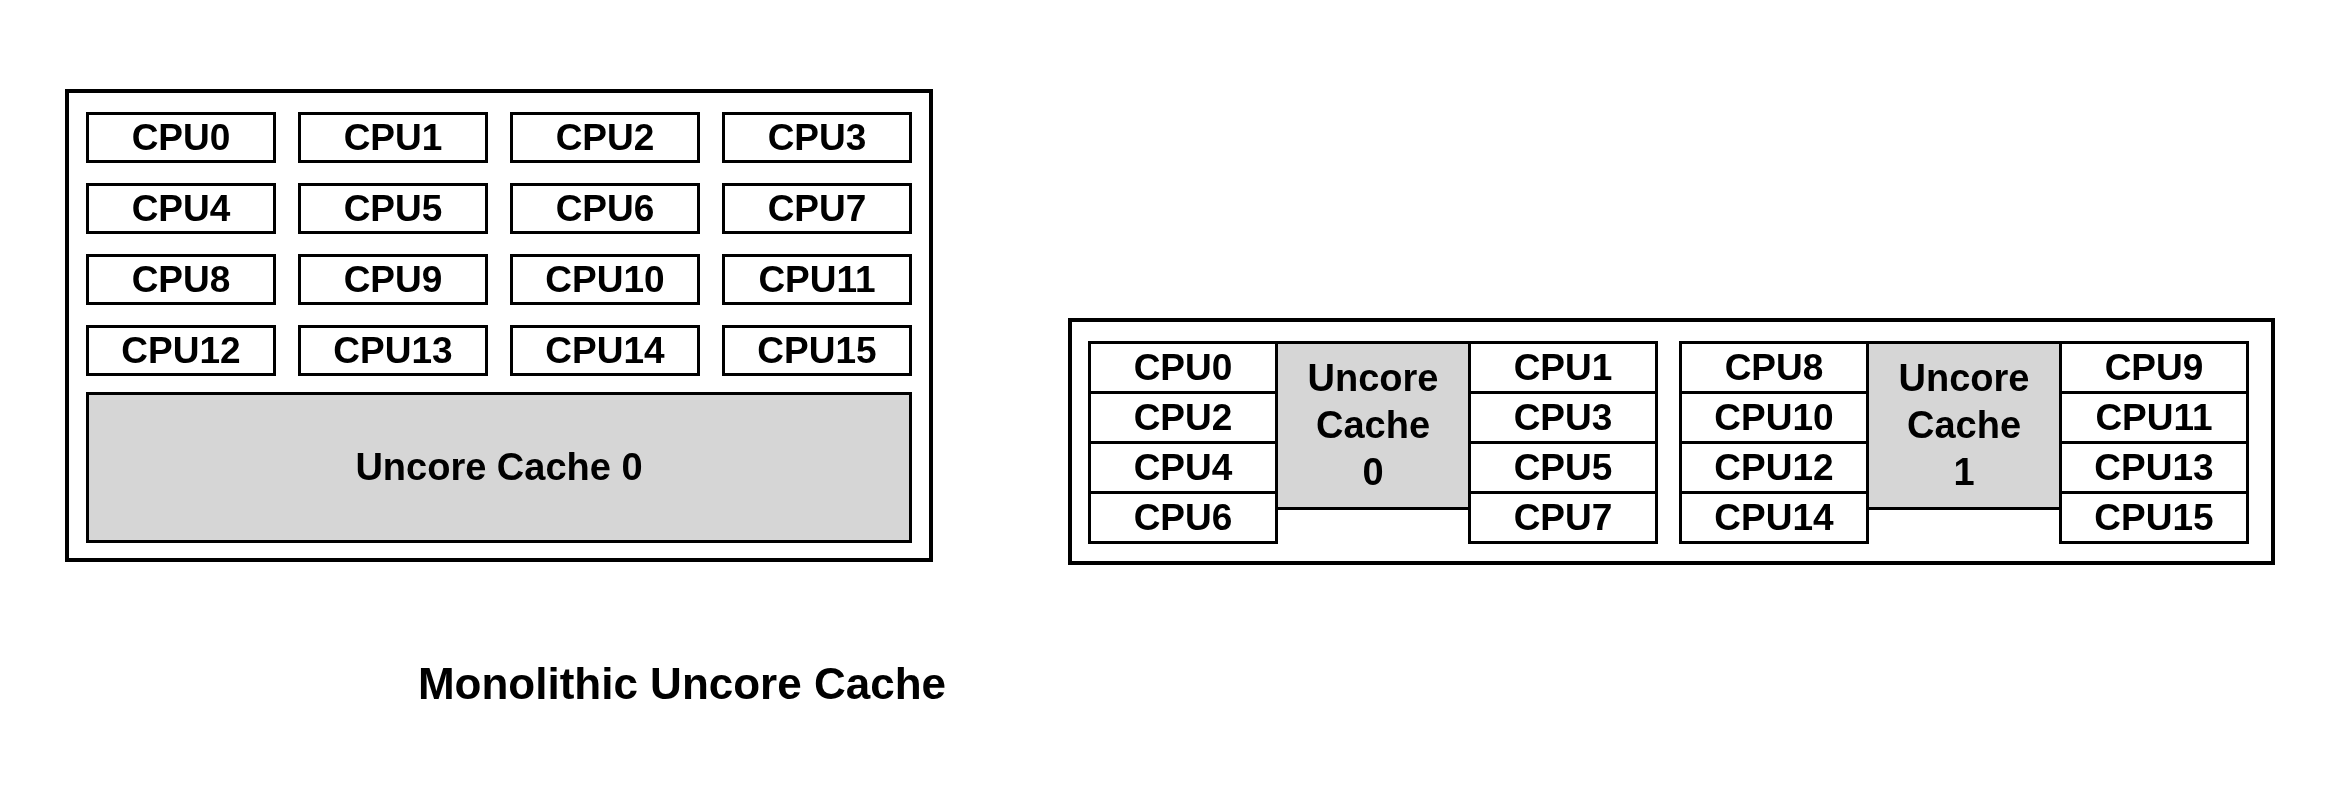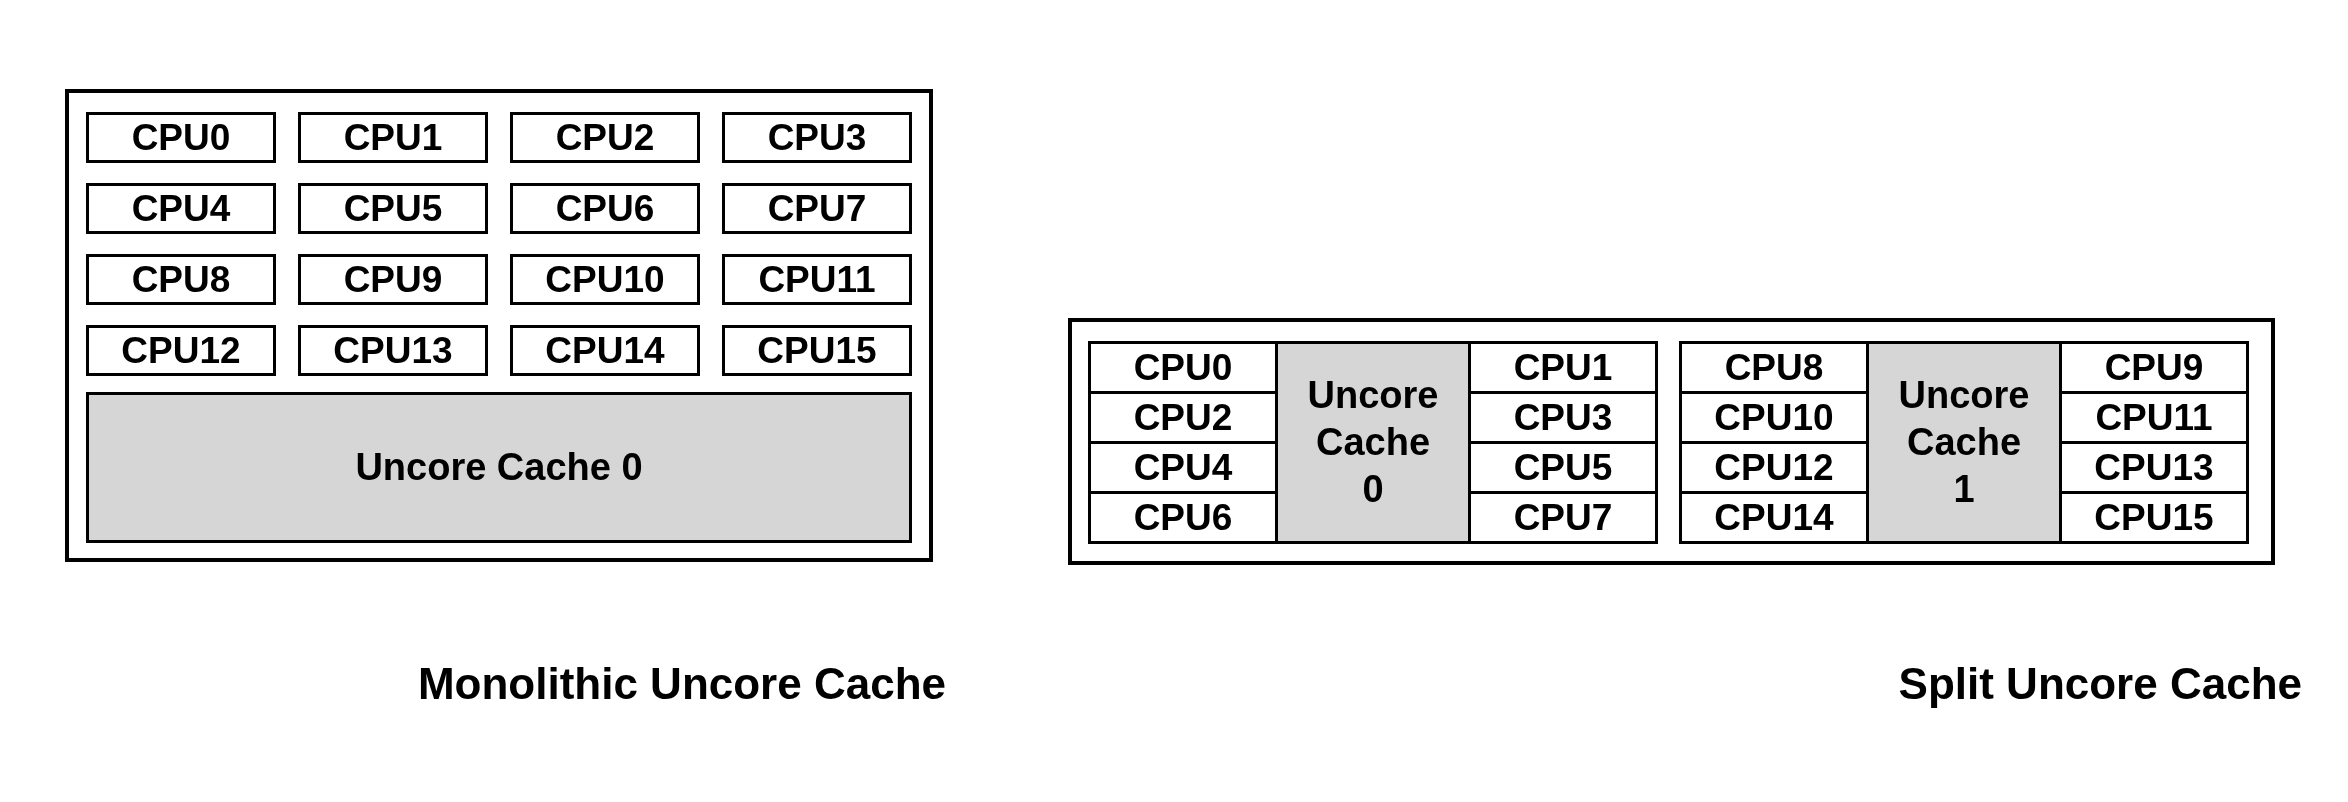--- a/index.html
+++ b/index.html
@@ -61,21 +61,21 @@
     background: #ffffff;
   }
   .cpu-cell {
     flex: 1;
     border-bottom: 3px solid #000000;
     display: flex; align-items: center; justify-content: center;
     font-weight: bold; font-size: 37px; line-height: 1;
   }
   .cpu-cell:last-child { border-bottom: none; }
   .group-cache {
-    width: 190px; height: 203px;
+    width: 190px; height: 169px;
     border-top: 3px solid #000000;
     border-bottom: 3px solid #000000;
     display: flex; flex-direction: column;
     align-items: center; justify-content: center;
     font-weight: bold; font-size: 38px;
   }
   .group-cache .cache-line { line-height: 47px; text-align: center; }
   
   .fig-title {
     position: absolute;
@@ -152,15 +152,14 @@
       </div>
       <div class="cpu-col">
         <div class="cpu-cell">CPU9</div>
         <div class="cpu-cell">CPU11</div>
         <div class="cpu-cell">CPU13</div>
         <div class="cpu-cell">CPU15</div>
       </div>
     </div>
 
   </div>
-  <div class="fig-title title-split">Split Uncore Cache</div>
 
 </div>
 
 </body></html>

